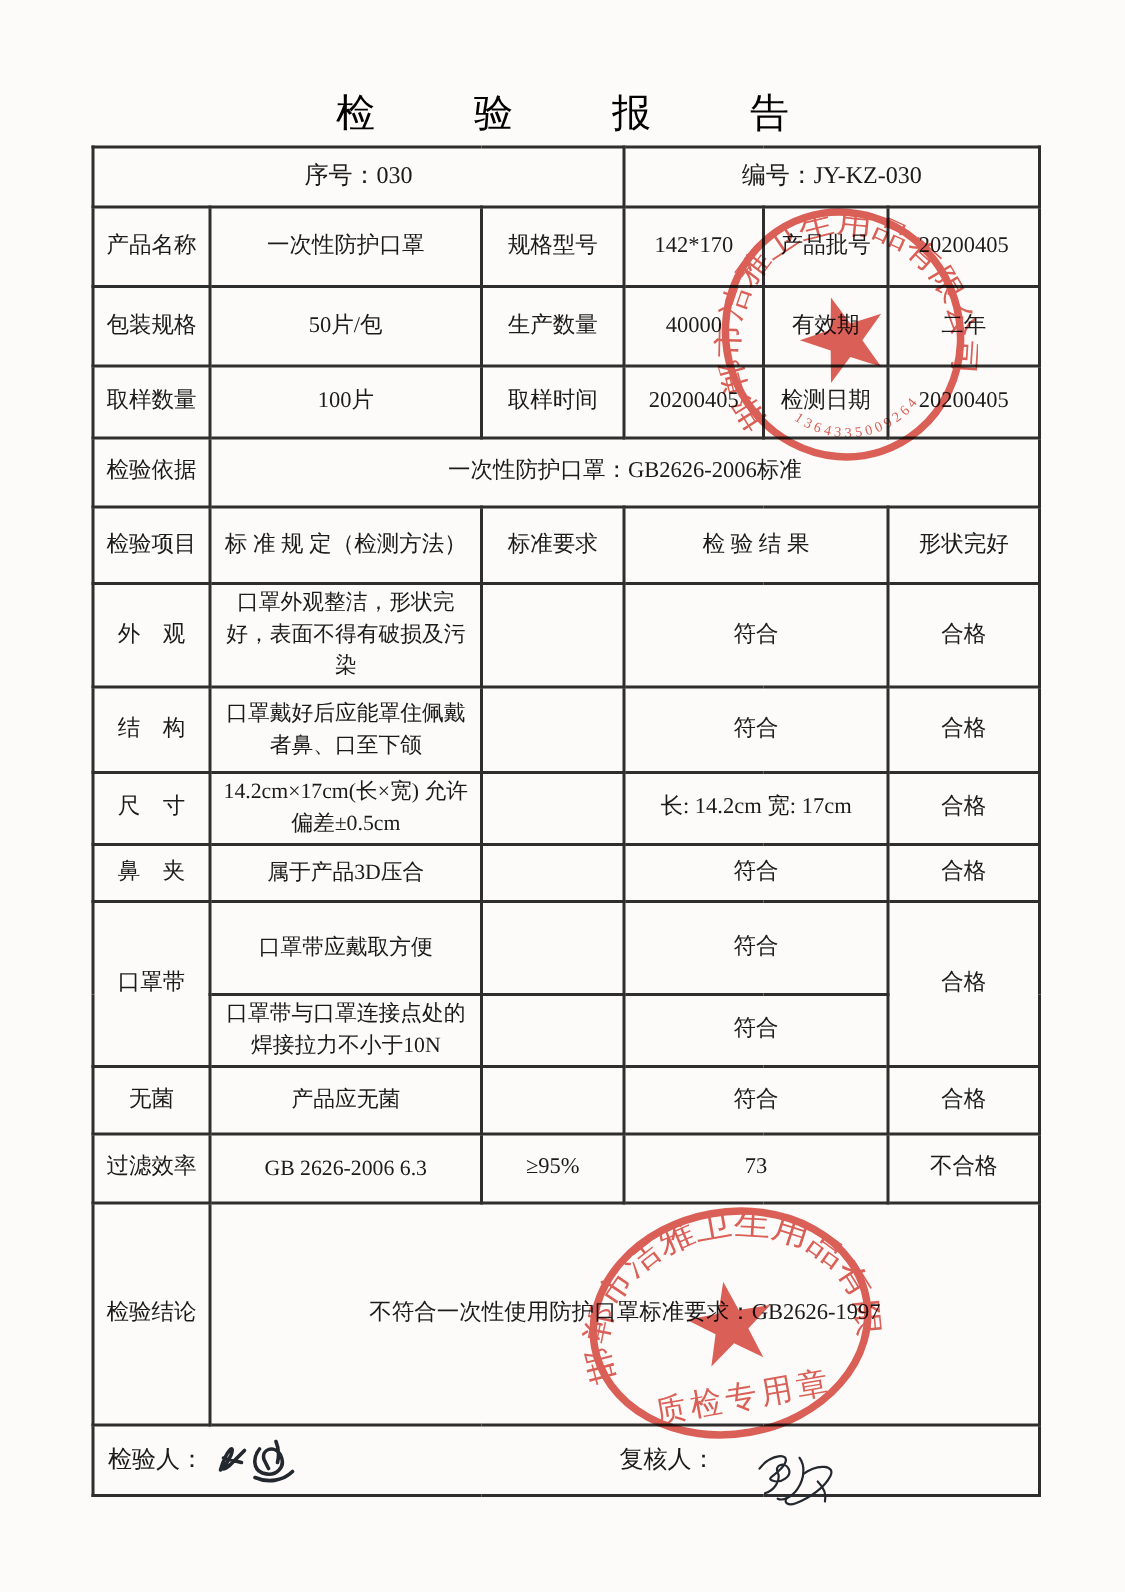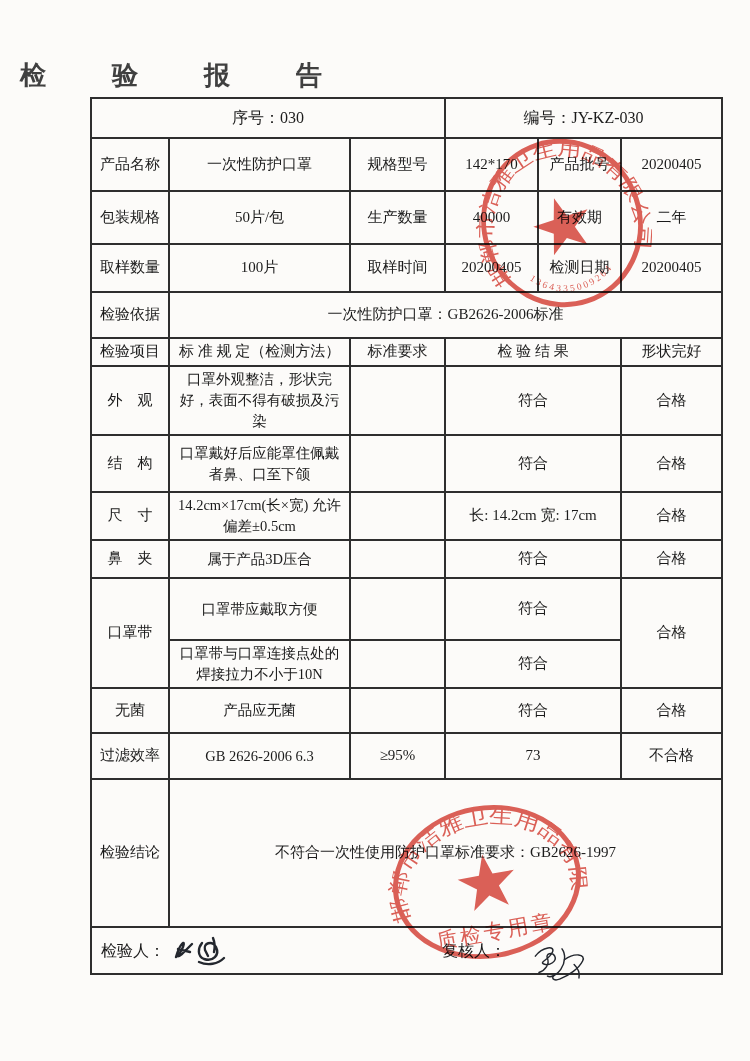--- a/index.html
+++ b/index.html
@@ -6,31 +6,30 @@
   html,body { width:750px; height:1061px; }
   body {
     position:relative;
     background:#fcfbf9;
     font-family:"Liberation Serif","DejaVu Serif",serif;
     color:#1b1b1b;
     overflow:hidden;
   }
   .page-title {
     position:absolute; top:58px; left:0; width:100%;
-    text-align:left;
-    font-size:26px; font-weight:700;
+    text-align:center;
+    font-size:26px; font-weight:400;
     letter-spacing:20px; text-indent:20px;
-    color:#404040;
+    color:#000000;
   }
   table.report {
     position:absolute; left:61px; top:97px;
     width:631px; table-layout:fixed;
     border-collapse:collapse;
     font-size:15px;
-    margin-left:29px;
   }
   table.report td {
     border:2px solid #2e2e2e;
     text-align:center; vertical-align:middle;
     padding:2px 4px;
     line-height:1.45;
   }
   td.lft { text-align:left; padding-left:9px; font-size:16px; }
   td.spec { font-size:14.5px; padding:2px 8px; }
   .sig-row-cell { position:relative; text-align:left; overflow:visible; }
@@ -94,21 +93,21 @@
     <td>20200405</td>
     <td>检测日期</td>
     <td>20200405</td>
   </tr>
 
   <tr style="height:46px">
     <td>检验依据</td>
     <td colspan="5">一次性防护口罩：GB2626-2006标准</td>
   </tr>
 
-  <tr style="height:28px">
+  <tr style="height:51px">
     <td>检验项目</td>
     <td>标 准 规 定（检测方法）</td>
     <td>标准要求</td>
     <td colspan="2">检 验 结 果</td>
     <td>形状完好</td>
   </tr>
 
   <tr style="height:54px">
     <td>外　观</td>
     <td class="spec">口罩外观整洁，形状完好，表面不得有破损及污染</td>

